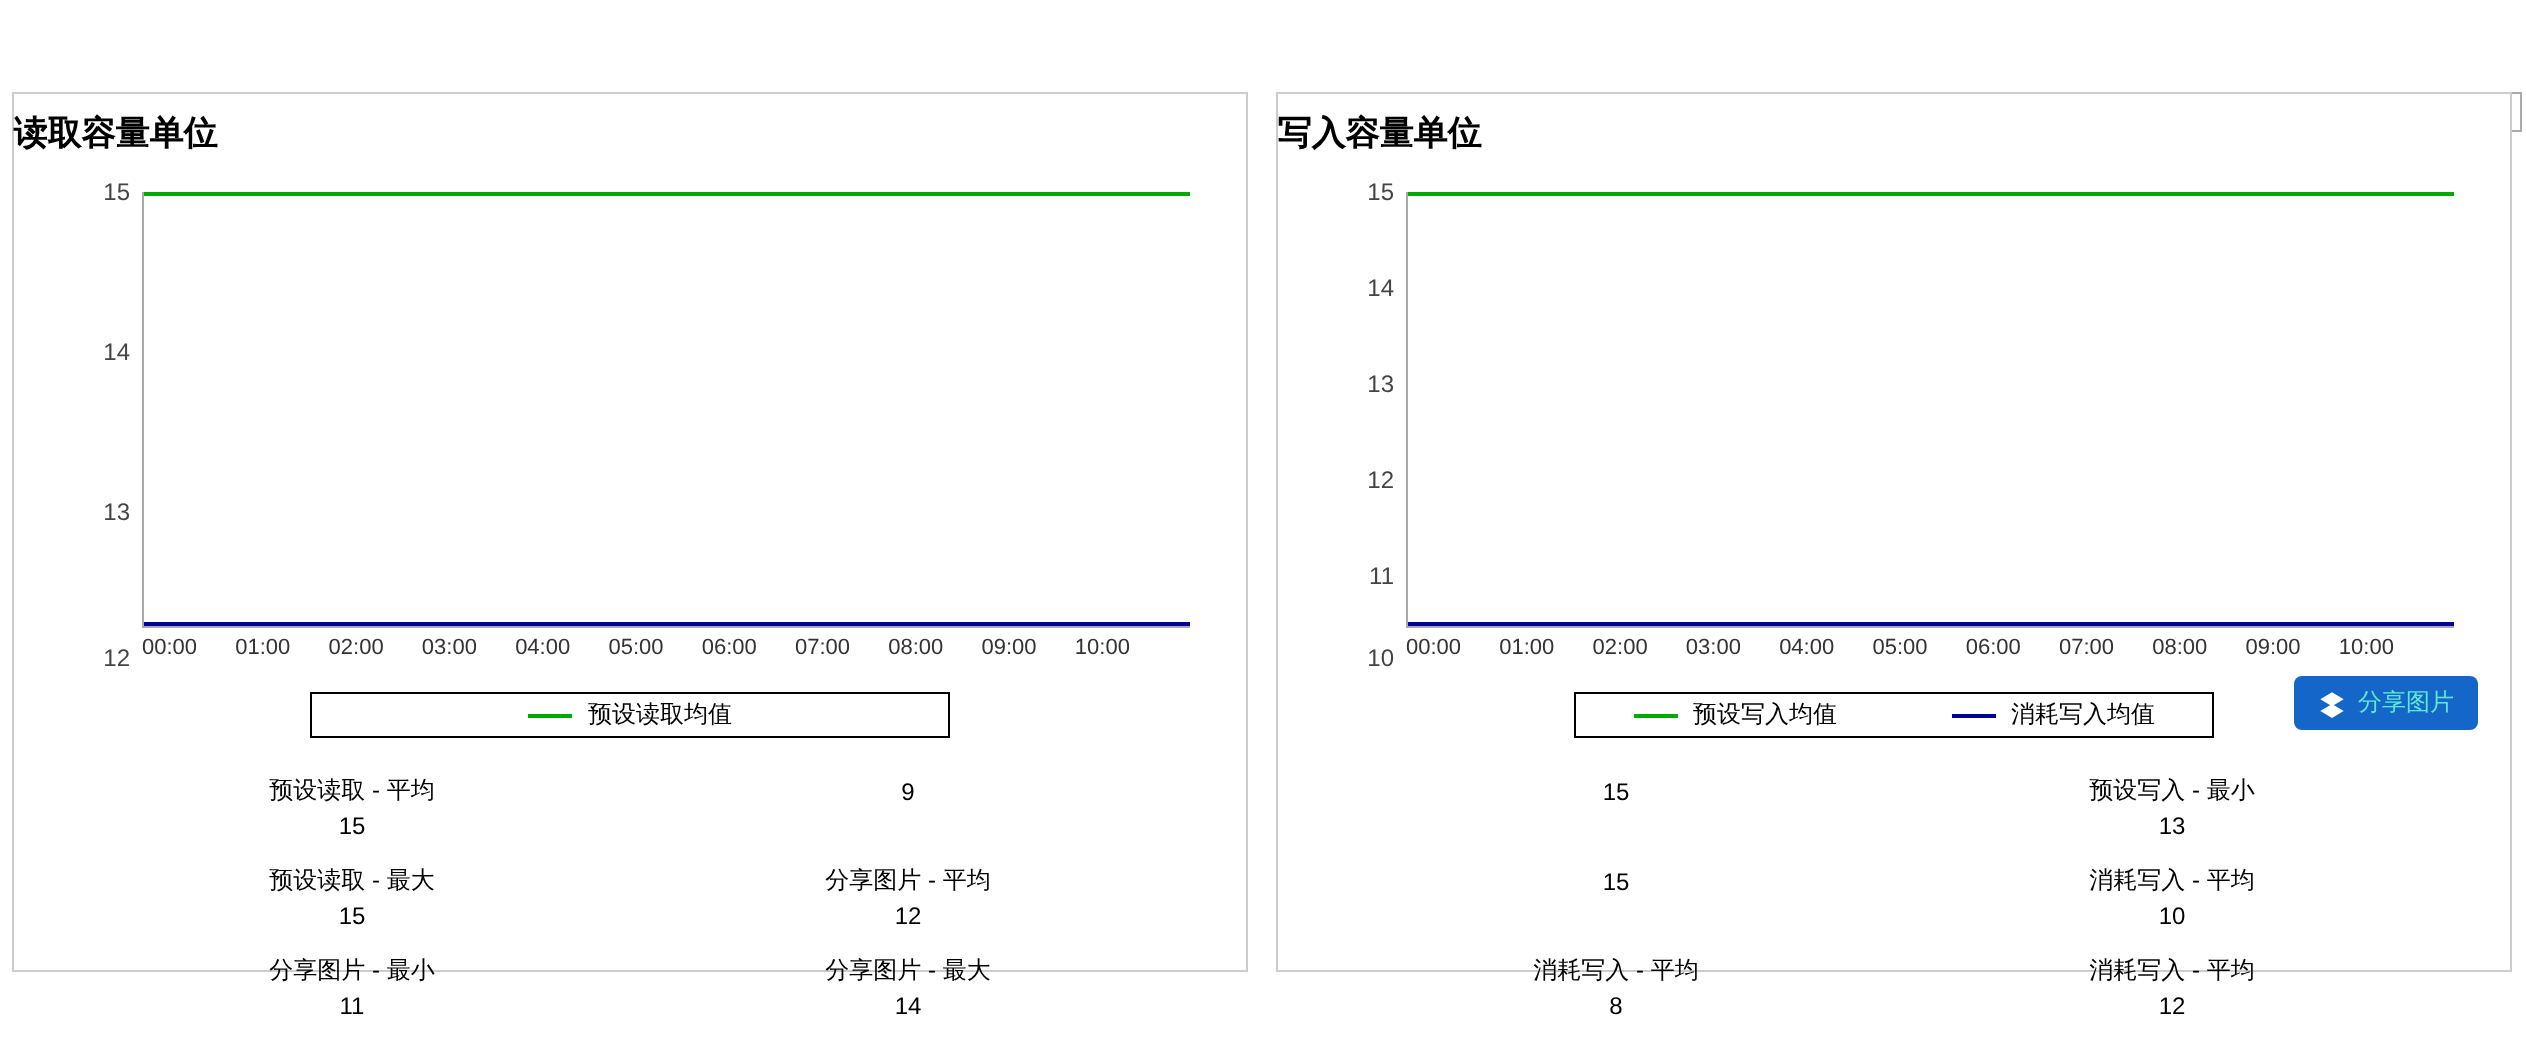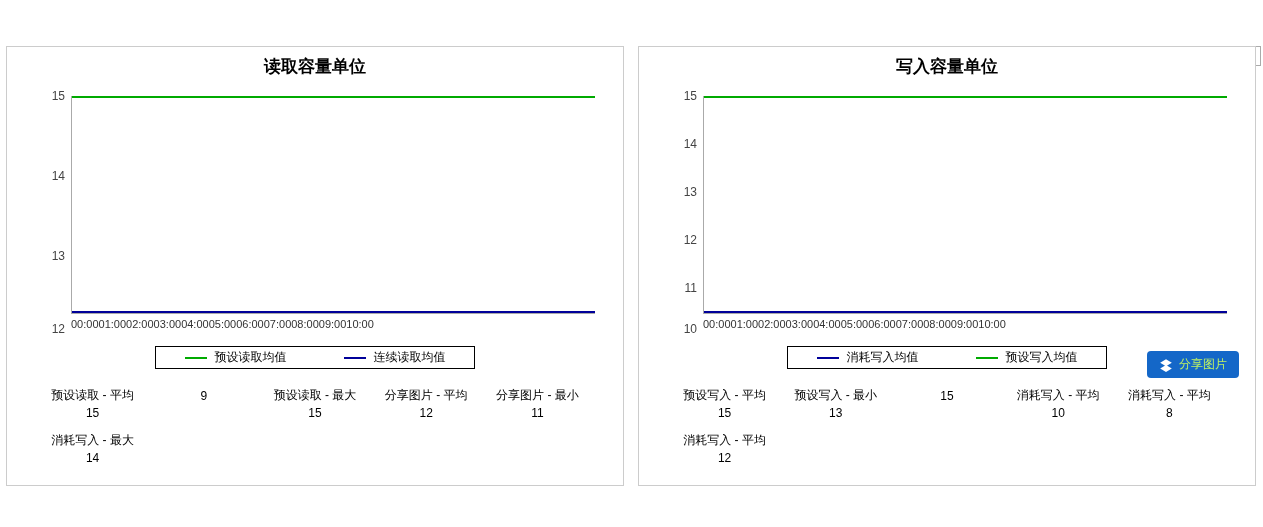--- a/index.html
+++ b/index.html
@@ -19,21 +19,20 @@
     padding: 46px 6px 0 6px;
   }
   .panel {
     border: 1px solid #ccc;
     width: 618px;
     height: 440px;
     position: relative;
     background: #fff;
   }
   .panel-title {
-    text-align: center;
     font-size: 17px;
     font-weight: 700;
     margin: 8px 0 4px 0;
   }
   .chart-area {
     position: relative;
     margin: 18px 28px 0 34px;
     height: 240px;
   }
   .plot {
@@ -62,21 +61,21 @@
     text-align: right;
     width: 24px;
   }
   .xlabels {
     position: absolute;
     left: 30px;
     right: 0;
     bottom: 0;
     height: 18px;
     display: flex;
-    justify-content: flex-start;
+    justify-content: space-between;
     font-size: 11px;
     color: #333;
     padding-right: 30px;
   }
   .legend {
     margin: 10px auto 0 auto;
     border: 1px solid #000;
     display: flex;
     width: 320px;
     font-size: 12px;
@@ -89,34 +88,34 @@
     gap: 8px;
     padding: 2px 6px;
   }
   .swatch {
     display: inline-block;
     width: 22px;
     height: 2px;
   }
   .stats {
     display: grid;
-    grid-template-columns: 1fr 1fr 1fr 1fr 1fr;
+    grid-template-columns: 1fr 1fr;
     row-gap: 12px;
     margin: 18px 30px 0 30px;
     font-size: 12px;
     text-align: center;
   }
   .stat-label { }
   .stat-value { margin-top: 2px; }
   .share-btn {
     position: absolute;
     right: 16px;
-    bottom: 107px;
+    bottom: 120px;
     background: #1467c8;
-    color: #bef264;
+    color: #5eead4;
     border: none;
     border-radius: 4px;
     font-size: 12px;
     padding: 5px 12px;
     display: inline-flex;
     align-items: center;
     gap: 6px;
     cursor: pointer;
   }
   .share-btn svg { width: 14px; height: 14px; fill: #fff; }
@@ -172,24 +171,20 @@
         <span>09:00</span>
         <span>10:00</span>
       </div>
     </div>
 
     <div class="legend">
       <div class="legend-item">
         <span class="swatch green"></span>
         <span>预设读取均值</span>
       </div>
-      <div class="legend-item">
-        <span class="swatch blue"></span>
-        <span>连续读取均值</span>
-      </div>
     </div>
 
     <div class="stats">
       <div>
           <div class="stat-label">预设读取 - 平均</div>
           <div class="stat-value">15</div>
         </div>
       <div>
           <div class="stat-value">9</div>
         </div>
@@ -199,21 +194,21 @@
         </div>
       <div>
           <div class="stat-label">分享图片 - 平均</div>
           <div class="stat-value">12</div>
         </div>
       <div>
           <div class="stat-label">分享图片 - 最小</div>
           <div class="stat-value">11</div>
         </div>
       <div>
-          <div class="stat-label">消耗写入 - 最大</div>
+          <div class="stat-label">分享图片 - 最大</div>
           <div class="stat-value">14</div>
         </div>
     </div>
   </div>
 
   <div class="panel">
     <div class="panel-title">写入容量单位</div>
 
     <div class="chart-area">
       <span class="ytick" style="top:0%">15</span>
@@ -238,39 +233,38 @@
         <span>06:00</span>
         <span>07:00</span>
         <span>08:00</span>
         <span>09:00</span>
         <span>10:00</span>
       </div>
     </div>
 
     <div class="legend">
       <div class="legend-item">
+        <span class="swatch green"></span>
+        <span>预设写入均值</span>
+      </div>
+      <div class="legend-item">
         <span class="swatch blue"></span>
         <span>消耗写入均值</span>
-      </div>
-      <div class="legend-item">
-        <span class="swatch green"></span>
-        <span>预设写入均值</span>
       </div>
     </div>
 
     <button class="share-btn">
       <svg viewBox="0 0 24 24">
           <path d="M12 2 2 8l10 6 10-6-10-6zm0 10L2 18l10 6 10-6-10-6z"></path>
         </svg>
       <span>分享图片</span>
     </button>
 
     <div class="stats">
       <div>
-          <div class="stat-label">预设写入 - 平均</div>
           <div class="stat-value">15</div>
         </div>
       <div>
           <div class="stat-label">预设写入 - 最小</div>
           <div class="stat-value">13</div>
         </div>
       <div>
           <div class="stat-value">15</div>
         </div>
       <div>

